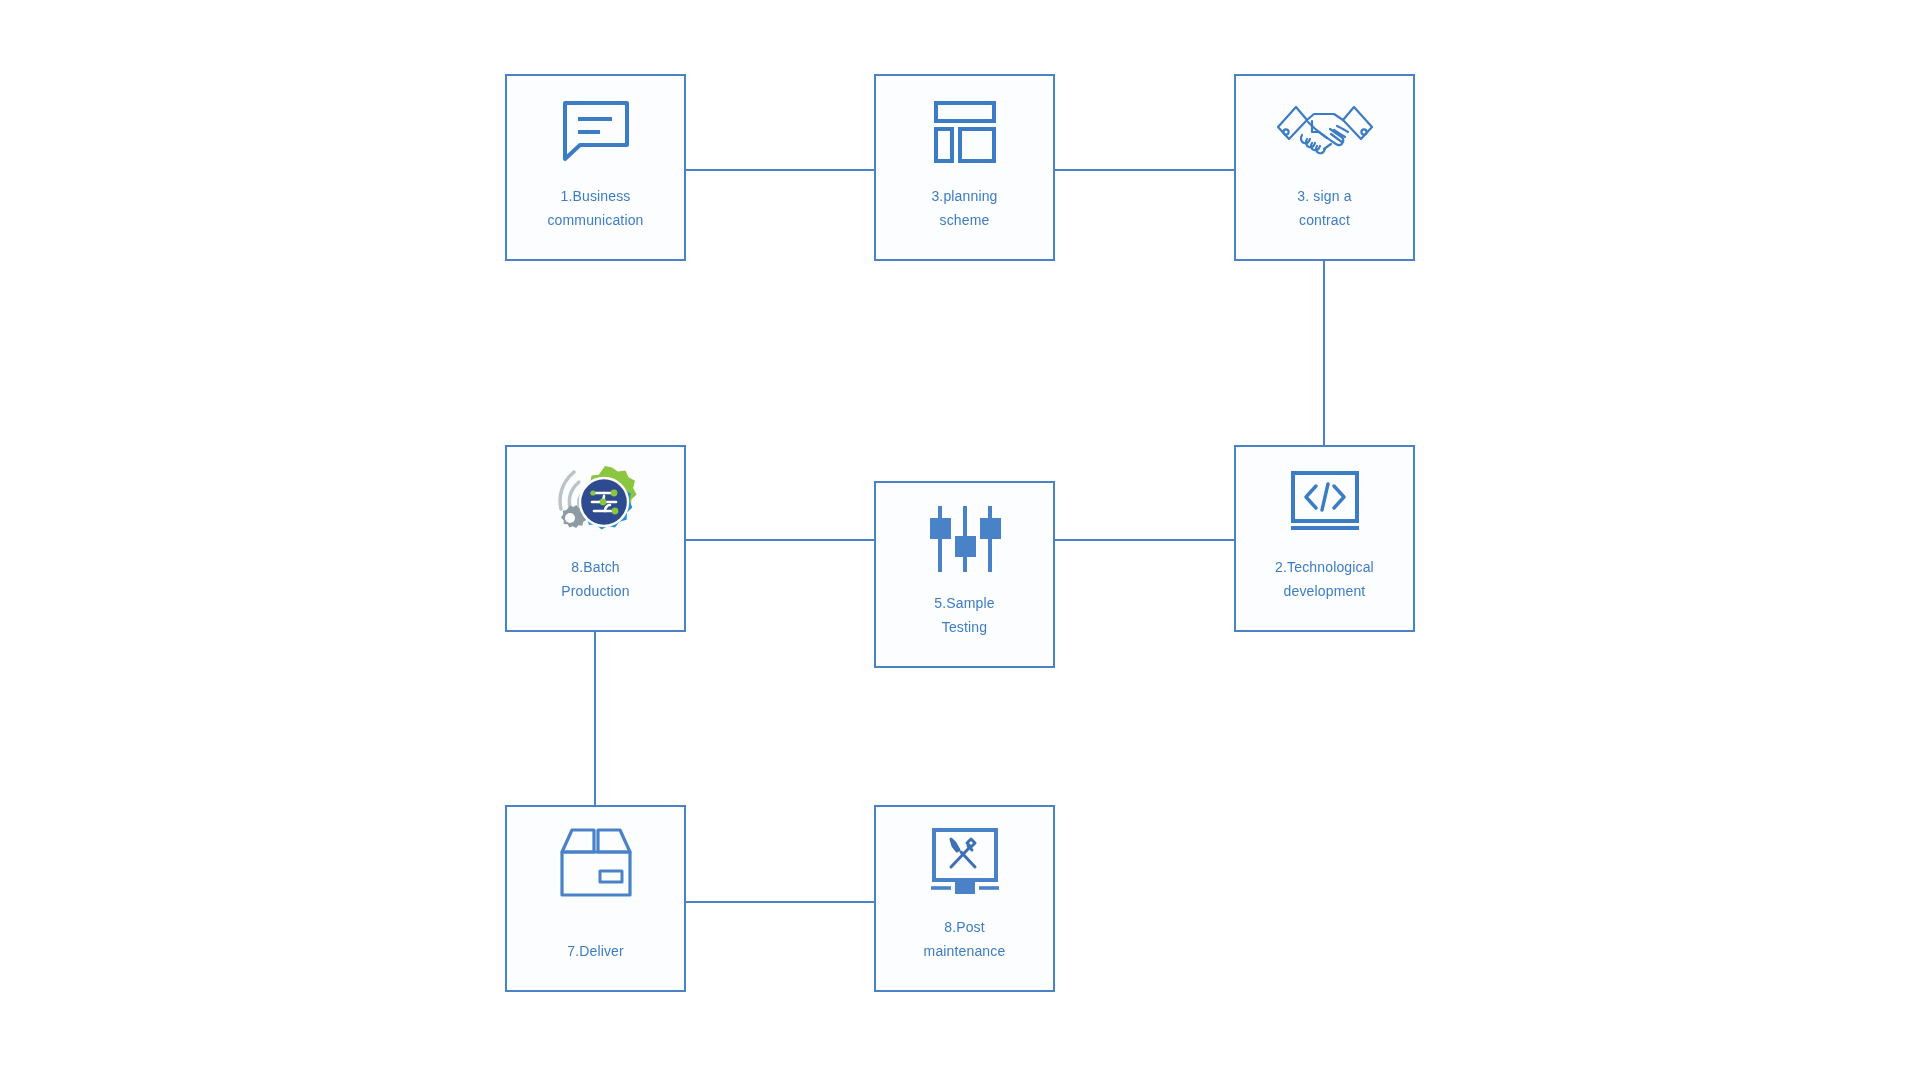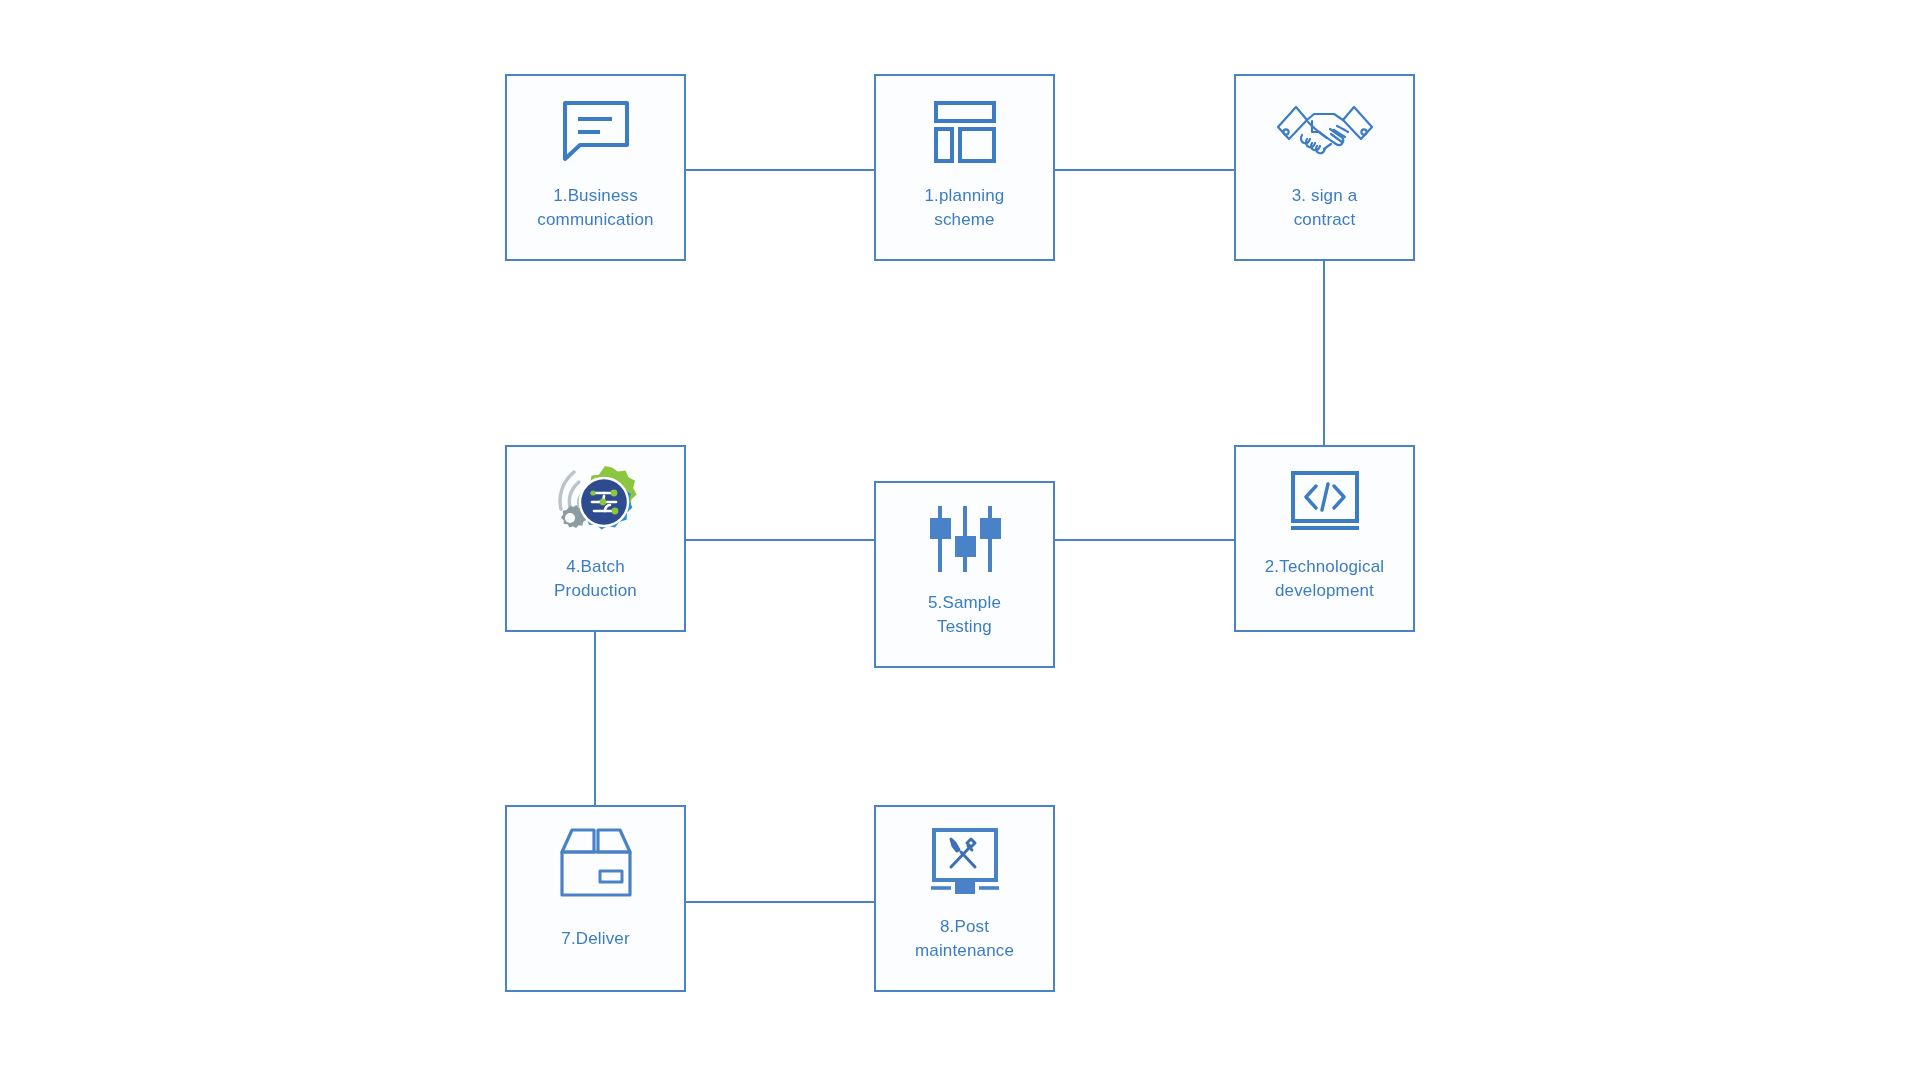--- a/index.html
+++ b/index.html
@@ -44,31 +44,31 @@
     height: 108px;
     width: 100%;
     display: flex;
     align-items: center;
     justify-content: center;
     padding-top: 4px;
     box-sizing: border-box;
   }
   .node .node-label {
     color: #3c7cc4;
-    font-size: 17px;
+    font-size: 14px;
     line-height: 24px;
     text-align: center;
     letter-spacing: 0.15px;
     width: 100%;
     padding: 0 4px;
     box-sizing: border-box;
     white-space: pre-line;
   }
   .node.single-line .node-label {
-    margin-top: 12px;
+    margin-top: 24px;
   }
 </style>
 </head>
 <body>
 
 <div id="canvas">
 
   <div class="conn h" style="left:686px; top:169px; width:188px;"></div>
   <div class="conn h" style="left:1055px; top:169px; width:179px;"></div>
   <div class="conn v" style="left:1323px; top:261px; height:184px;"></div>
@@ -90,21 +90,21 @@
   </div>
 
   <div class="node" style="left:874px; top:74px;">
     <div class="icon-wrap">
       <svg width="66" height="66" viewBox="0 0 66 66" fill="none">
         <rect x="4" y="4" width="58" height="18" stroke="#3c7cc4" stroke-width="4" fill="none"></rect>
         <rect x="4" y="30" width="16" height="32" stroke="#3c7cc4" stroke-width="4" fill="none"></rect>
         <rect x="28" y="30" width="34" height="32" stroke="#3c7cc4" stroke-width="4" fill="none"></rect>
       </svg>
     </div>
-    <div class="node-label">1.planning
+    <div class="node-label">3.planning
 scheme</div>
   </div>
 
   <div class="node" style="left:1234px; top:74px;">
     <div class="icon-wrap">
       <svg width="102" height="62" viewBox="0 0 102 62" fill="none" stroke="#3c7cc4" stroke-width="2.2" stroke-linejoin="round" stroke-linecap="round">
 
         <path d="M22 6 L4 26 L15 38 L33 19 Z"></path>
         <circle cx="12" cy="31" r="2.6"></circle>
 
@@ -203,21 +203,21 @@
           <path d="M57 49 C57 46 59 43 62 43"></path>
         </g>
         <g fill="#8cc63f">
           <circle cx="66" cy="31" r="3.4"></circle>
           <circle cx="55" cy="40" r="3.4"></circle>
           <circle cx="67" cy="49" r="3.4"></circle>
           <circle cx="45" cy="31" r="2.6"></circle>
         </g>
       </svg>
     </div>
-    <div class="node-label">4.Batch
+    <div class="node-label">8.Batch
 Production</div>
   </div>
 
   <div class="node single-line" style="left:505px; top:805px;">
     <div class="icon-wrap">
       <svg width="80" height="76" viewBox="0 0 80 76" fill="none" stroke="#4a82c8" stroke-width="3.2" stroke-linejoin="round">
 
         <path d="M38 5 H16 L6 27 H38 Z" fill="none"></path>
 
         <path d="M42 5 H64 L74 27 H42 Z" fill="none"></path>

